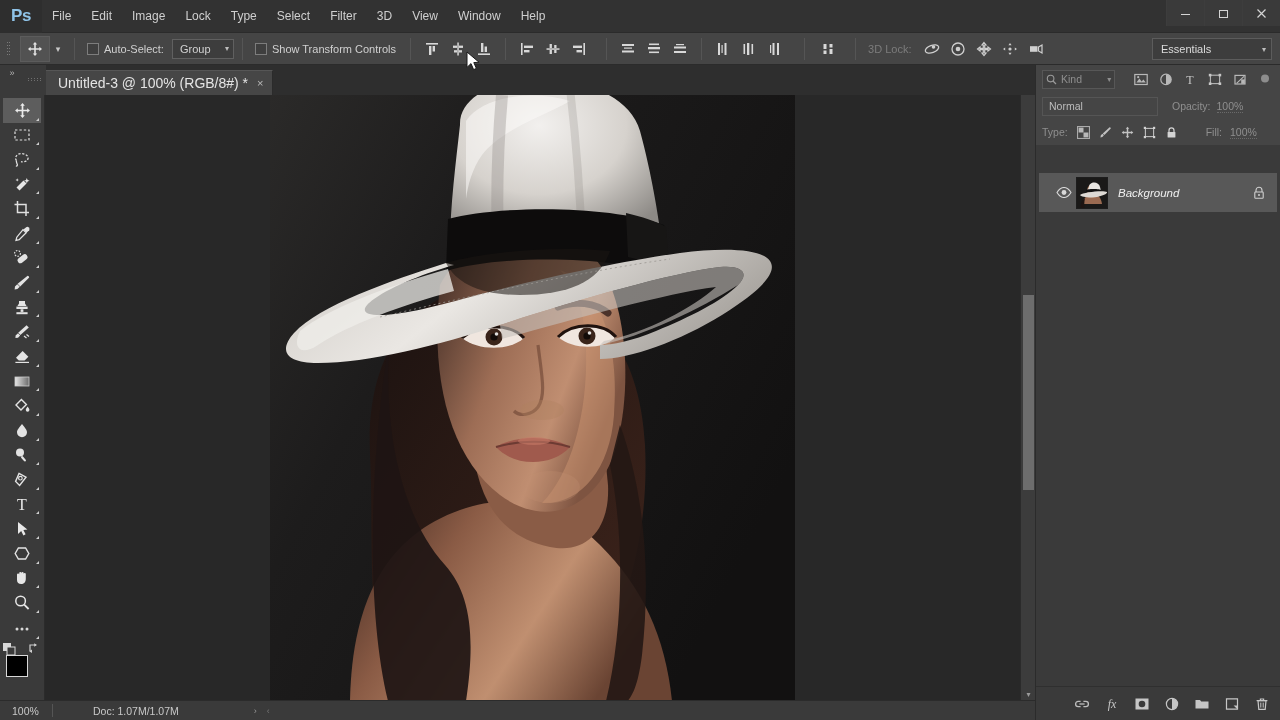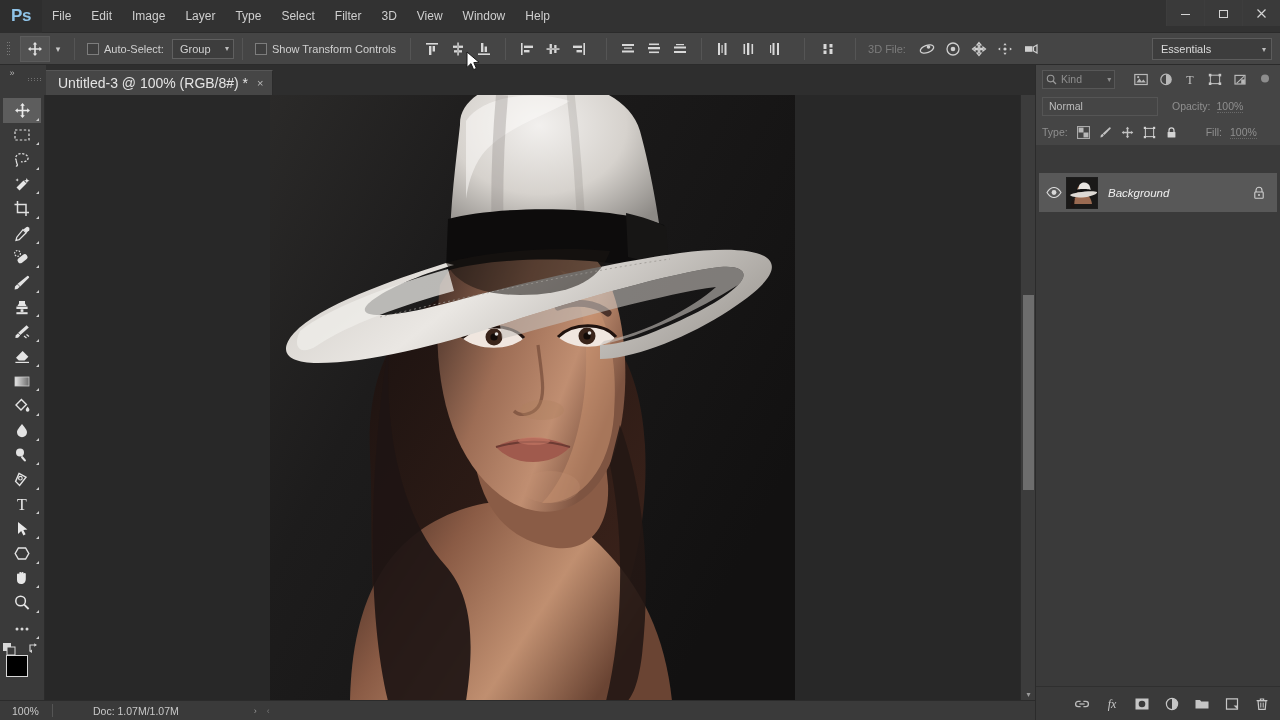--- a/index.html
+++ b/index.html
@@ -265,21 +265,21 @@
   .lbtn {
     width: 20px; height: 20px; display: flex; align-items: center;
     justify-content: center;
   }
   .layerlist {
     position: absolute; left: 0; top: 106px; right: 0; bottom: 34px;
     background: #3a3a3a; padding-top: 2px;
   }
   .layerrow {
     height: 39px; display: flex; align-items: center; margin: 0 3px;
-    background: #585858; padding-left: 3px;
+    background: #585858; padding-left: 13px;
   }
   .eyecell {
     width: 24px; display: flex; align-items: center; justify-content: center;
   }
   .thumb {
     width: 32px; height: 32px; border: 1px solid #1d1d1d; overflow: hidden;
     position: relative; background: #000; margin-right: 10px;
   }
   .lname { font-size: 11.5px; color: #efefef; font-style: italic; flex: 1; }
   .locki { margin-right: 12px; }
@@ -302,21 +302,21 @@
 </head>
 <body>
 
 <div id="app">
 
   <div class="menubar">
     <div class="ps-logo">Ps</div>
     <div class="menu-item">File</div>
     <div class="menu-item">Edit</div>
     <div class="menu-item">Image</div>
-    <div class="menu-item">Layer</div>
+    <div class="menu-item">Lock</div>
     <div class="menu-item">Type</div>
     <div class="menu-item">Select</div>
     <div class="menu-item">Filter</div>
     <div class="menu-item">3D</div>
     <div class="menu-item">View</div>
     <div class="menu-item">Window</div>
     <div class="menu-item">Help</div>
 
     <div class="wincontrols">
       <div class="wc-btn">
@@ -537,21 +537,21 @@
           <rect x="3.5" y="3" width="3" height="5"></rect>
               <rect x="3.5" y="9.5" width="3" height="3.5"></rect>
           <rect x="9.5" y="3" width="3" height="3.5"></rect>
               <rect x="9.5" y="8" width="3" height="5"></rect>
         </g>
           </svg>
       </span>
     </div>
 
     <div class="ob-sep" style="margin-left:14px"></div>
-    <div class="ob-3dlabel">3D File:</div>
+    <div class="ob-3dlabel">3D Lock:</div>
     <div class="ob-3dbtn">
       <span>
         <svg width="18" height="16" viewBox="0 0 18 16">
           <ellipse cx="9" cy="8" rx="7" ry="3.6" fill="none" stroke="#cfcfcf" stroke-width="1.3" transform="rotate(-20 9 8)"></ellipse>
           <circle cx="10.5" cy="6" r="1.8" fill="#cfcfcf"></circle>
         </svg>
       </span>
     </div>
     <div class="ob-3dbtn">
       <span>

